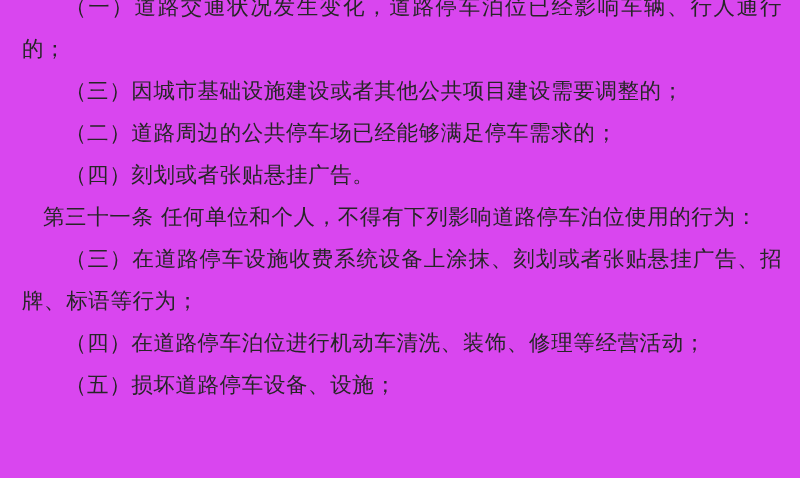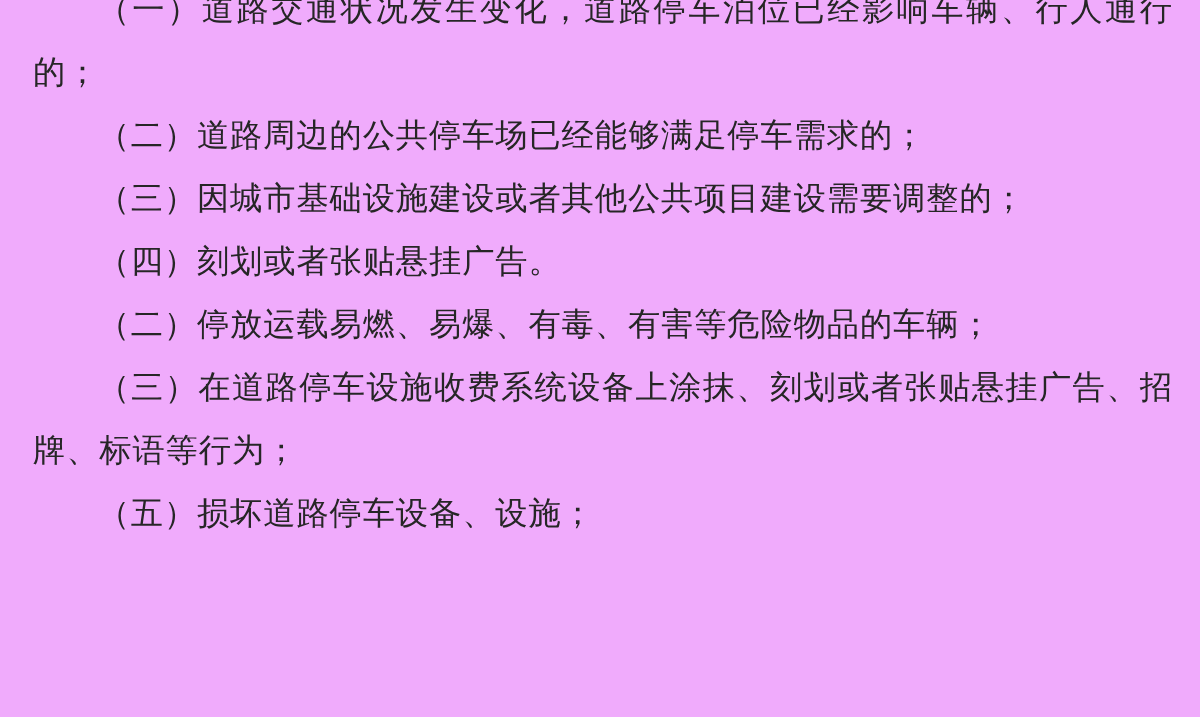--- a/index.html
+++ b/index.html
@@ -11,21 +11,21 @@
     width: 800px;
     height: 478px;
     overflow: hidden;
     font-family: "DejaVu Sans", "Liberation Sans", sans-serif;
     color: #2b2b2b;
   }
   #document-page {
     position: relative;
     width: 800px;
     height: 478px;
-    background: #f0abfc;
+    background: #d946ef;
     padding: 0;
     box-sizing: border-box;
   }
   .doc-body {
     position: absolute;
     top: -14px;
     left: 22px;
     width: 760px;
   }
   .para {
@@ -54,21 +54,22 @@
     opacity: 0;
     pointer-events: none;
   }
 </style>
 </head>
 <body>
 
 <div id="document-page">
   <div class="doc-body">
     <p class="para indent-2">（一）道路交通状况发生变化，道路停车泊位已经影响车辆、行人通行的；</p>
+    <p class="para indent-2">（三）因城市基础设施建设或者其他公共项目建设需要调整的；</p>
     <p class="para indent-2">（二）道路周边的公共停车场已经能够满足停车需求的；</p>
-    <p class="para indent-2">（三）因城市基础设施建设或者其他公共项目建设需要调整的；</p>
     <p class="para indent-2">（四）刻划或者张贴悬挂广告。</p>
-    <p class="para indent-2">（二）停放运载易燃、易爆、有毒、有害等危险物品的车辆；</p>
+    <p class="para indent-1">第三十一条 任何单位和个人，不得有下列影响道路停车泊位使用的行为：</p>
     <p class="para indent-2">（三）在道路停车设施收费系统设备上涂抹、刻划或者张贴悬挂广告、招牌、标语等行为；</p>
+    <p class="para indent-2">（四）在道路停车泊位进行机动车清洗、装饰、修理等经营活动；</p>
     <p class="para indent-2">（五）损坏道路停车设备、设施；</p>
   </div>
   <div class="fade-bottom"></div>
 </div>
 
 </body></html>

